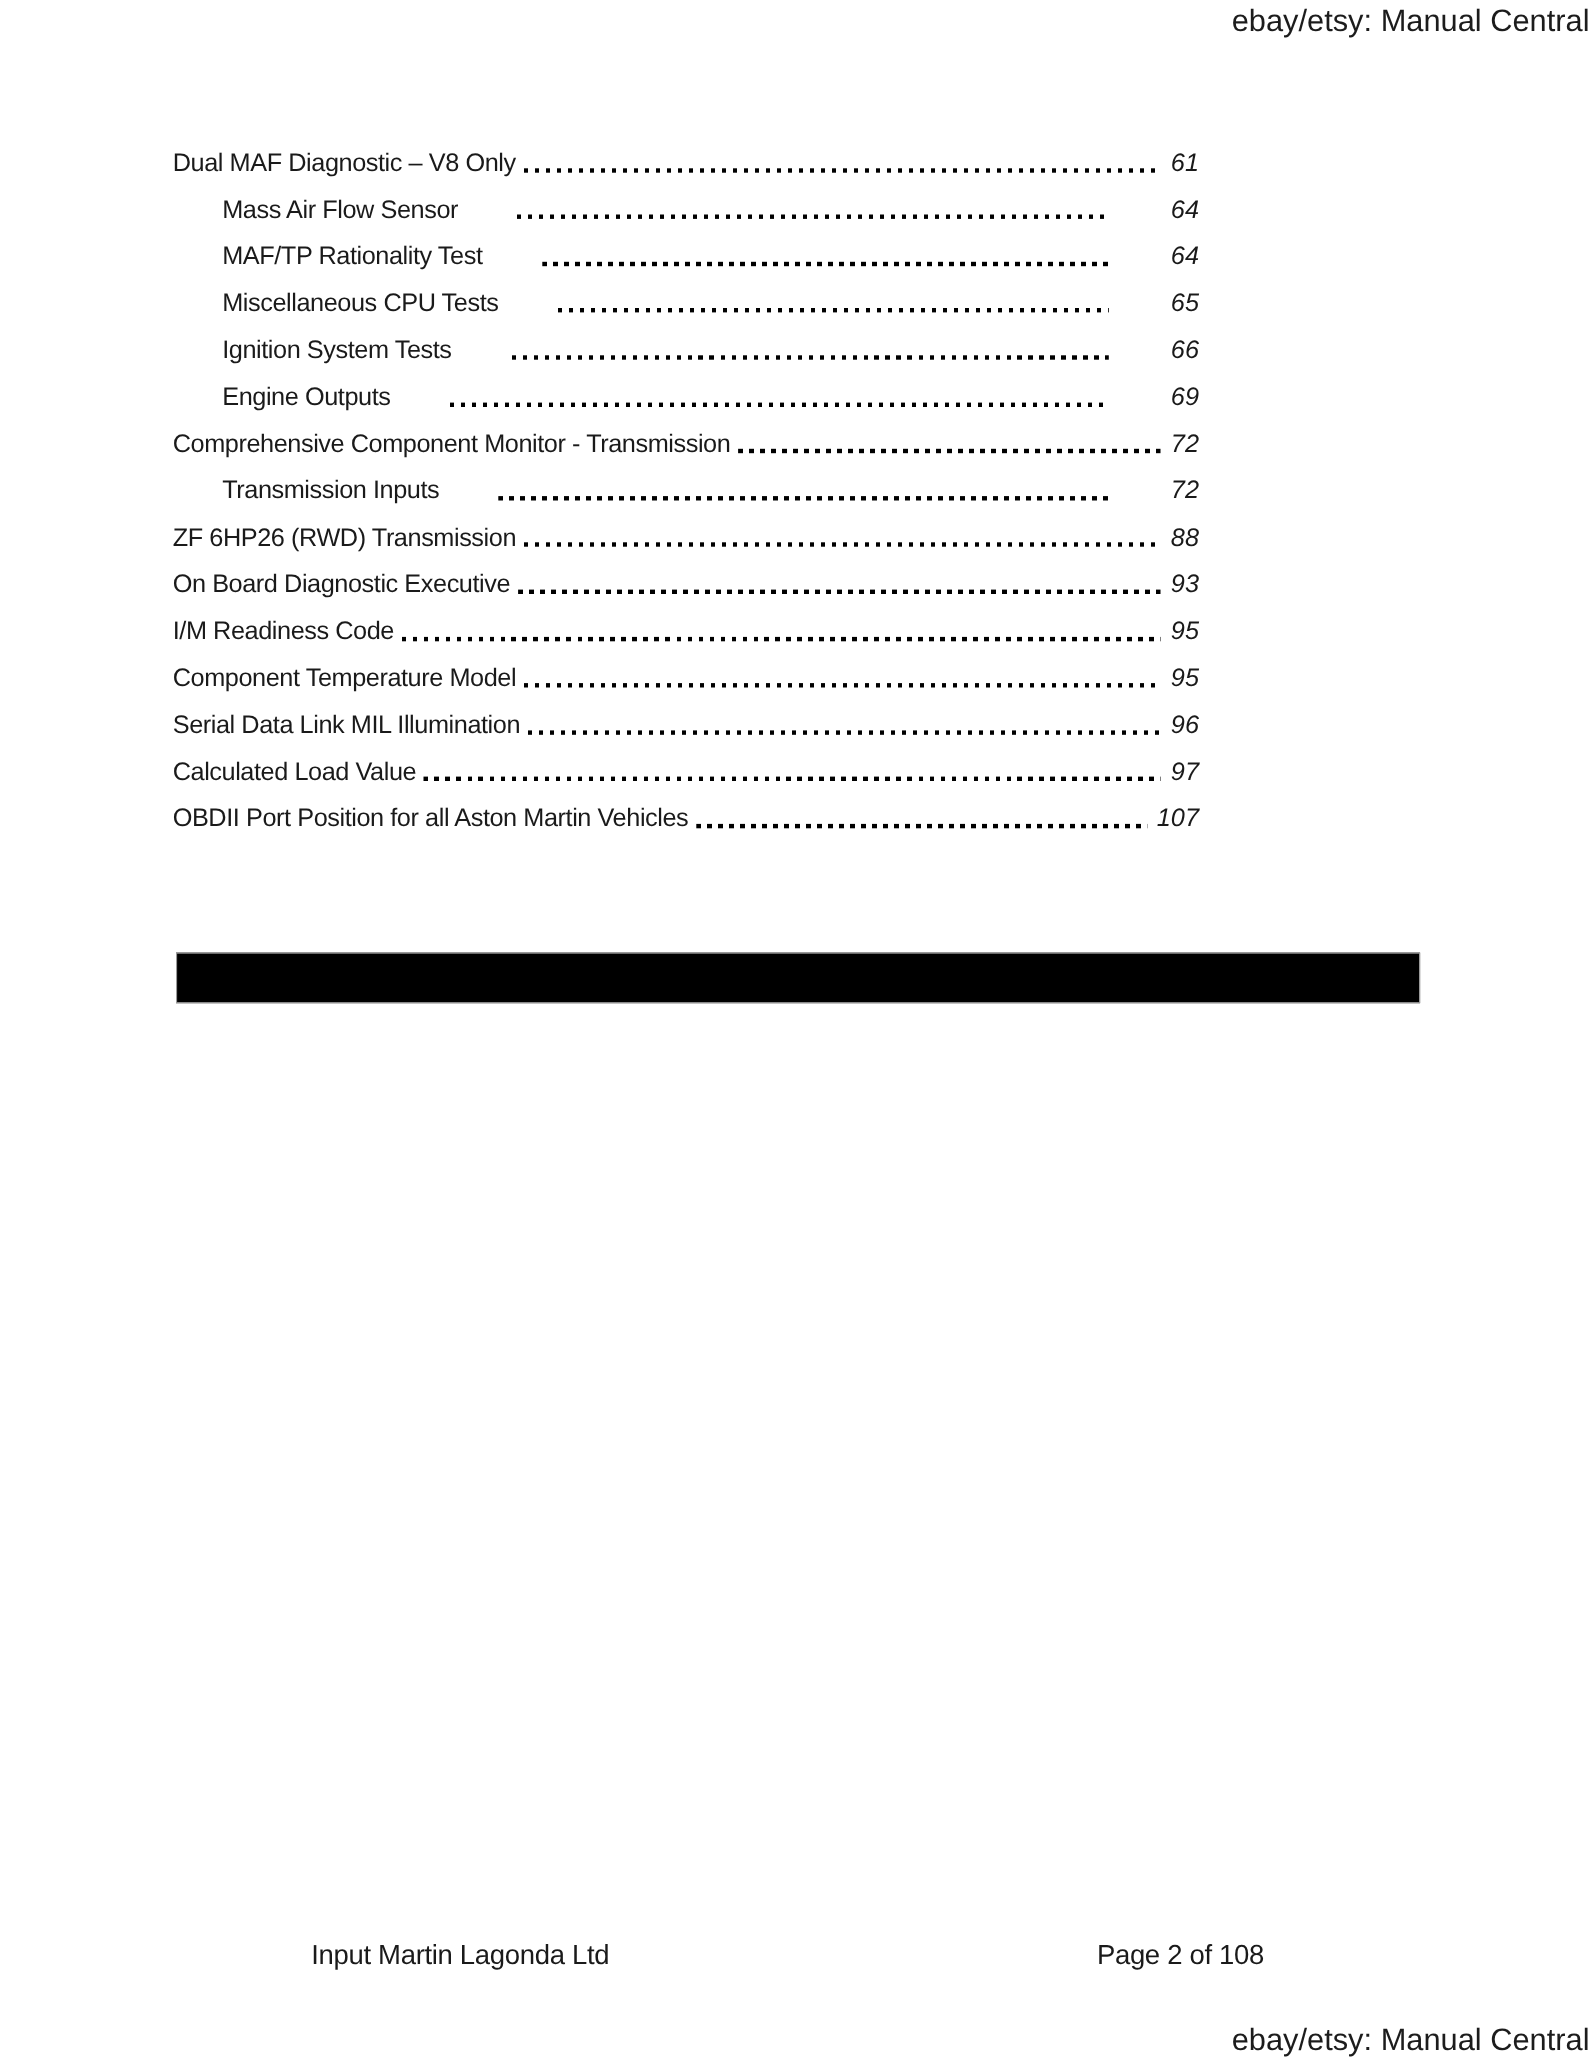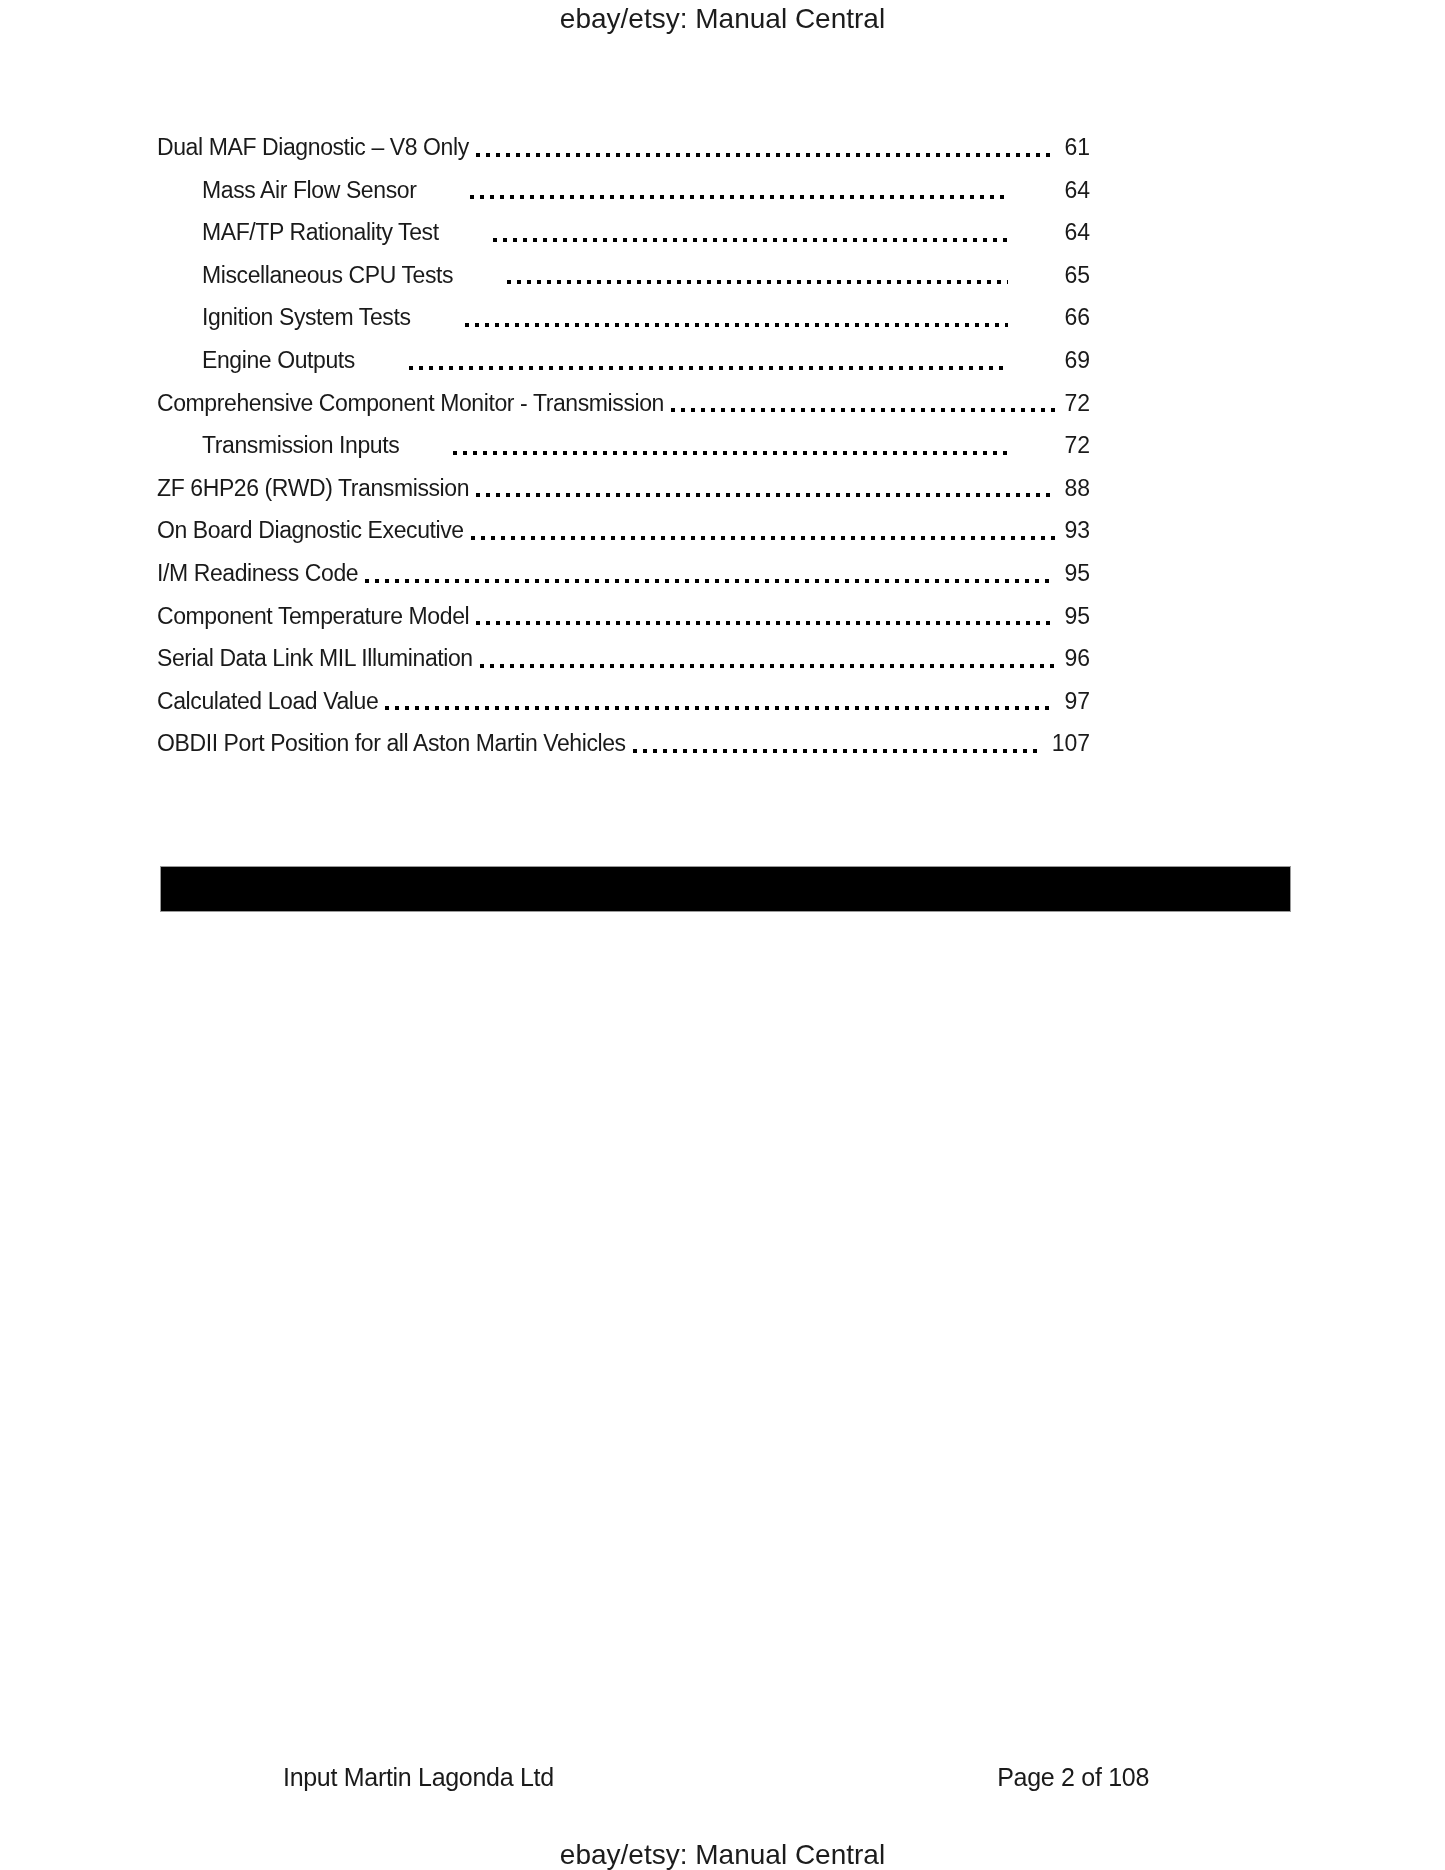--- a/index.html
+++ b/index.html
@@ -10,21 +10,21 @@
     height: 1870px;
     font-family: "Liberation Sans", sans-serif;
     color: #1a1a1a;
     overflow: hidden;
   }
 
   .watermark {
     position: absolute;
     left: 0;
     width: 100%;
-    text-align: center;
+    text-align: right;
     font-size: 28px;
     line-height: 34px;
     color: #1c1c1c;
   }
   .watermark.top { top: 2px; }
   .watermark.bottom { top: 1838px; }
 
   .toc {
     position: absolute;
     left: 157px;
@@ -44,21 +44,21 @@
   .toc-label { flex: 0 0 auto; }
   .toc-leader {
     flex: 1 1 auto;
     align-self: flex-end;
     height: 4px;
     margin: 0 9px 12px 7px;
     background-image: repeating-linear-gradient(to right, #000 0 4px, transparent 4px 10px);
     background-position: left bottom;
     background-repeat: repeat-x;
   }
-  .toc-page { flex: 0 0 auto; text-align: right; letter-spacing: 0; }
+  .toc-page { flex: 0 0 auto; text-align: right; letter-spacing: 0; font-style: italic; }
 
   .redacted-bar {
     position: absolute;
     left: 160px;
     top: 866px;
     width: 1131px;
     height: 46px;
     background: #000000;
     border: 1px solid #9a9a9a;
   }

